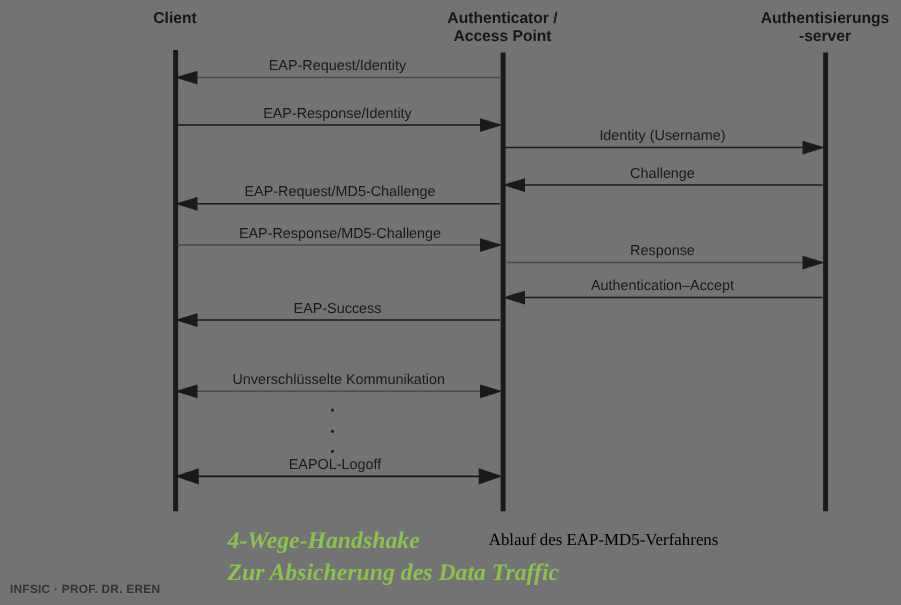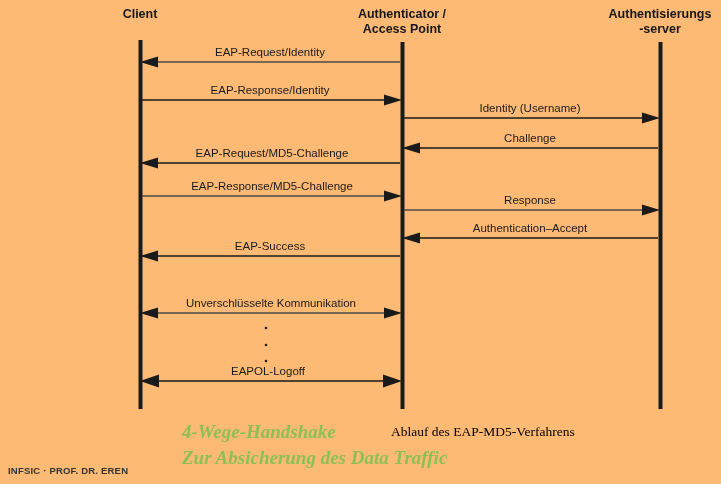--- a/index.html
+++ b/index.html
@@ -4,21 +4,21 @@
 <style>
   html, body {
     margin: 0;
     padding: 0;
     background: #ffffff;
   }
   #page {
     position: relative;
     width: 721px;
     height: 484px;
-    background: #fdba74;
+    background: #737373;
     overflow: hidden;
     font-family: "Liberation Sans", sans-serif;
   }
   #diagram-svg {
     position: absolute;
     left: 0;
     top: 0;
     width: 721px;
     height: 484px;
   }

